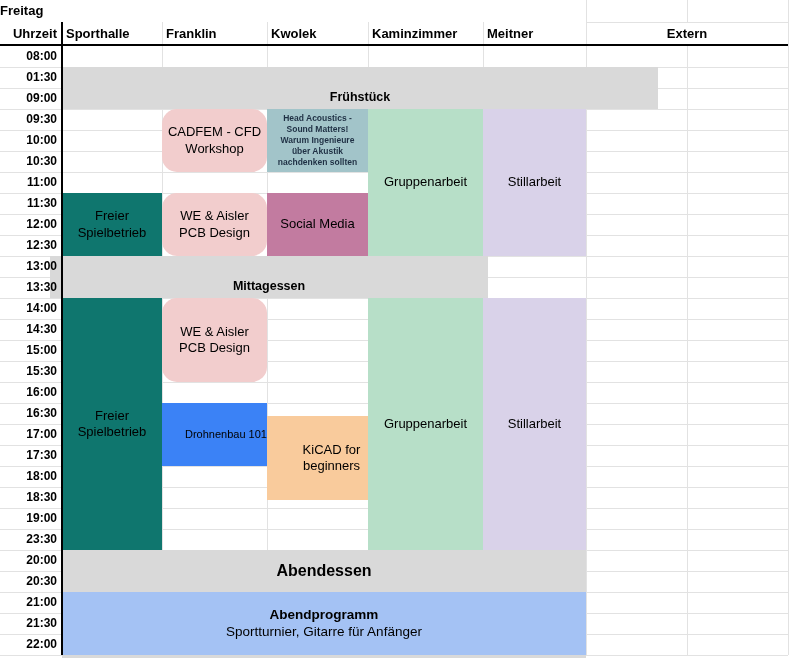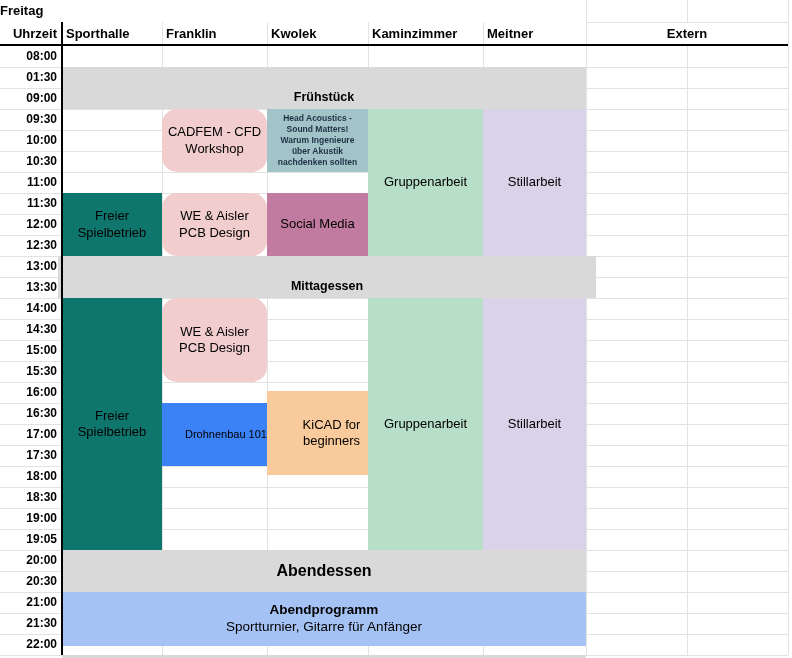--- a/index.html
+++ b/index.html
@@ -104,53 +104,53 @@
       <div class="time-label" style="top: 319px;">14:30</div>
       <div class="time-label" style="top: 340px;">15:00</div>
       <div class="time-label" style="top: 361px;">15:30</div>
       <div class="time-label" style="top: 382px;">16:00</div>
       <div class="time-label" style="top: 403px;">16:30</div>
       <div class="time-label" style="top: 424px;">17:00</div>
       <div class="time-label" style="top: 445px;">17:30</div>
       <div class="time-label" style="top: 466px;">18:00</div>
       <div class="time-label" style="top: 487px;">18:30</div>
       <div class="time-label" style="top: 508px;">19:00</div>
-      <div class="time-label" style="top: 529px;">19:05</div>
+      <div class="time-label" style="top: 529px;">23:30</div>
       <div class="time-label" style="top: 550px;">20:00</div>
       <div class="time-label" style="top: 571px;">20:30</div>
       <div class="time-label" style="top: 592px;">21:00</div>
       <div class="time-label" style="top: 613px;">21:30</div>
       <div class="time-label" style="top: 634px;">22:00</div>
     </div>
   <div id="events">
-      <div class="event c-gray meal" style="left: 62px; top: 67px; width: 524px; height: 42px;">Frühstück</div>
+      <div class="event c-gray meal" style="left: 62px; top: 67px; width: 596px; height: 42px;">Frühstück</div>
       <div class="event c-pink" style="left: 162px; top: 109px; width: 105px; height: 63px;">CADFEM - CFD
 Workshop</div>
       <div class="event c-teal xs" style="left: 267px; top: 109px; width: 101px; height: 63px;">Head Acoustics -
 Sound Matters!
 Warum Ingenieure
 über Akustik
 nachdenken sollten</div>
       <div class="event c-green" style="left: 368px; top: 109px; width: 115px; height: 147px;">Gruppenarbeit</div>
       <div class="event c-purple" style="left: 483px; top: 109px; width: 103px; height: 147px;">Stillarbeit</div>
       <div class="event c-yellow" style="left: 62px; top: 193px; width: 100px; height: 63px;">Freier
 Spielbetrieb</div>
       <div class="event c-pink" style="left: 162px; top: 193px; width: 105px; height: 63px;">WE &amp; Aisler
 PCB Design</div>
       <div class="event c-magenta" style="left: 267px; top: 193px; width: 101px; height: 63px;">Social Media</div>
-      <div class="event c-gray meal" style="left: 58px; top: 256px; width: 538px; height: 42px;">Mittagessen</div>
+      <div class="event c-gray meal" style="left: 50px; top: 256px; width: 438px; height: 42px;">Mittagessen</div>
       <div class="event c-yellow" style="left: 62px; top: 298px; width: 100px; height: 252px;">Freier
 Spielbetrieb</div>
       <div class="event c-pink" style="left: 162px; top: 298px; width: 105px; height: 84px;">WE &amp; Aisler
 PCB Design</div>
       <div class="event c-blue sm" style="left: 162px; top: 403px; width: 105px; height: 63px;">Drohnenbau 101</div>
-      <div class="event c-orange" style="left: 267px; top: 391px; width: 101px; height: 84px; padding-left: 28px;">KiCAD for
+      <div class="event c-orange" style="left: 267px; top: 416px; width: 101px; height: 84px; padding-left: 28px;">KiCAD for
 beginners</div>
       <div class="event c-green" style="left: 368px; top: 298px; width: 115px; height: 252px;">Gruppenarbeit</div>
       <div class="event c-purple" style="left: 483px; top: 298px; width: 103px; height: 252px;">Stillarbeit</div>
       <div class="event c-gray meal-big" style="left: 62px; top: 550px; width: 524px; height: 42px;">Abendessen</div>
-      <div class="event c-blue2" style="left: 62px; top: 592px; width: 524px; height: 54px;"><div class="mainline">Abendprogramm</div><div class="subline">Sportturnier, Gitarre für Anfänger</div></div>
+      <div class="event c-blue2" style="left: 62px; top: 592px; width: 524px; height: 63px;"><div class="mainline">Abendprogramm</div><div class="subline">Sportturnier, Gitarre für Anfänger</div></div>
       <div class="event c-gray" style="left: 62px; top: 655px; width: 524px; height: 21px;"></div>
     </div>
 
   <div class="blackline" style="left:0;top:44px;width:788px;height:2px;"></div>
   <div class="blackline" style="left:61px;top:22px;width:2px;height:633px;"></div>
 </div>
 
 </body></html>

